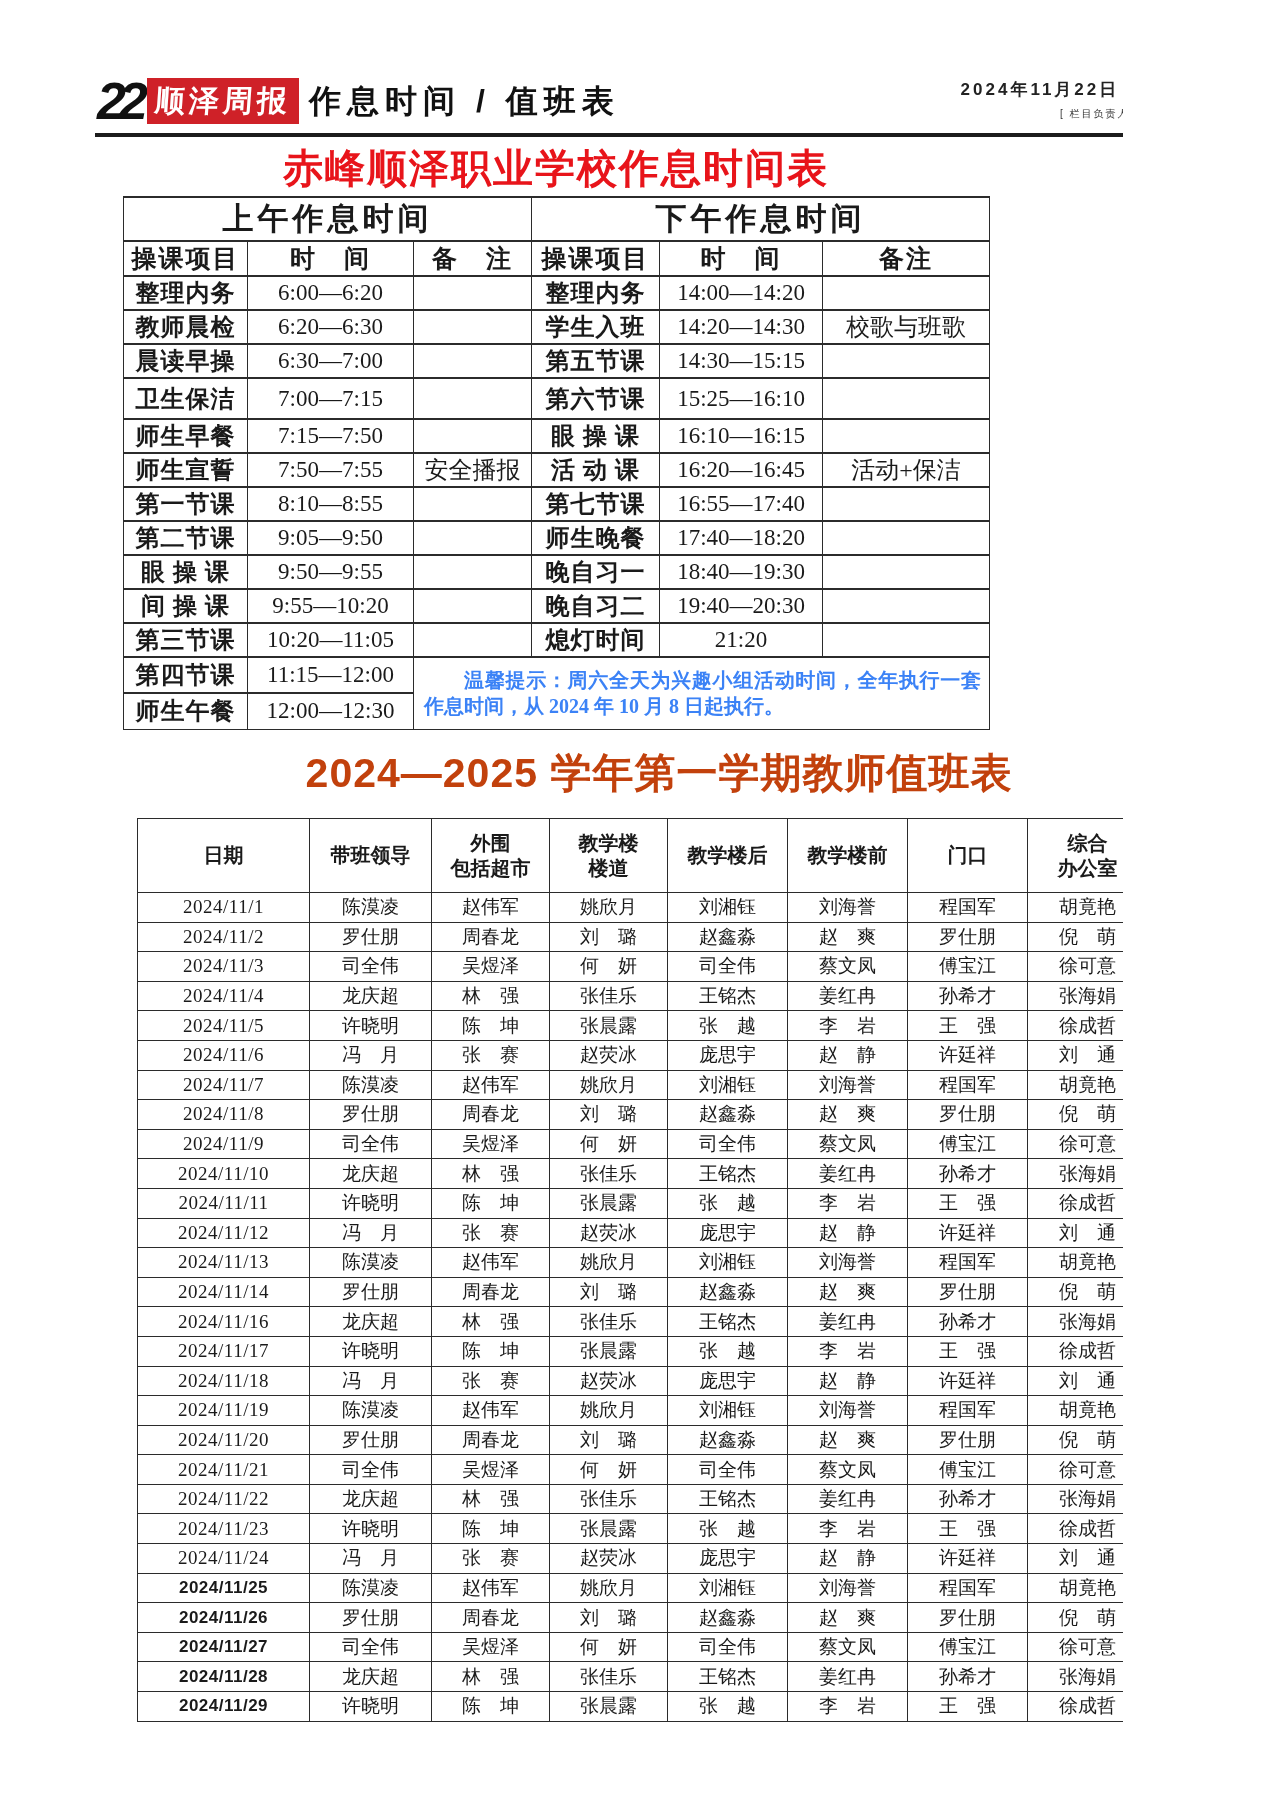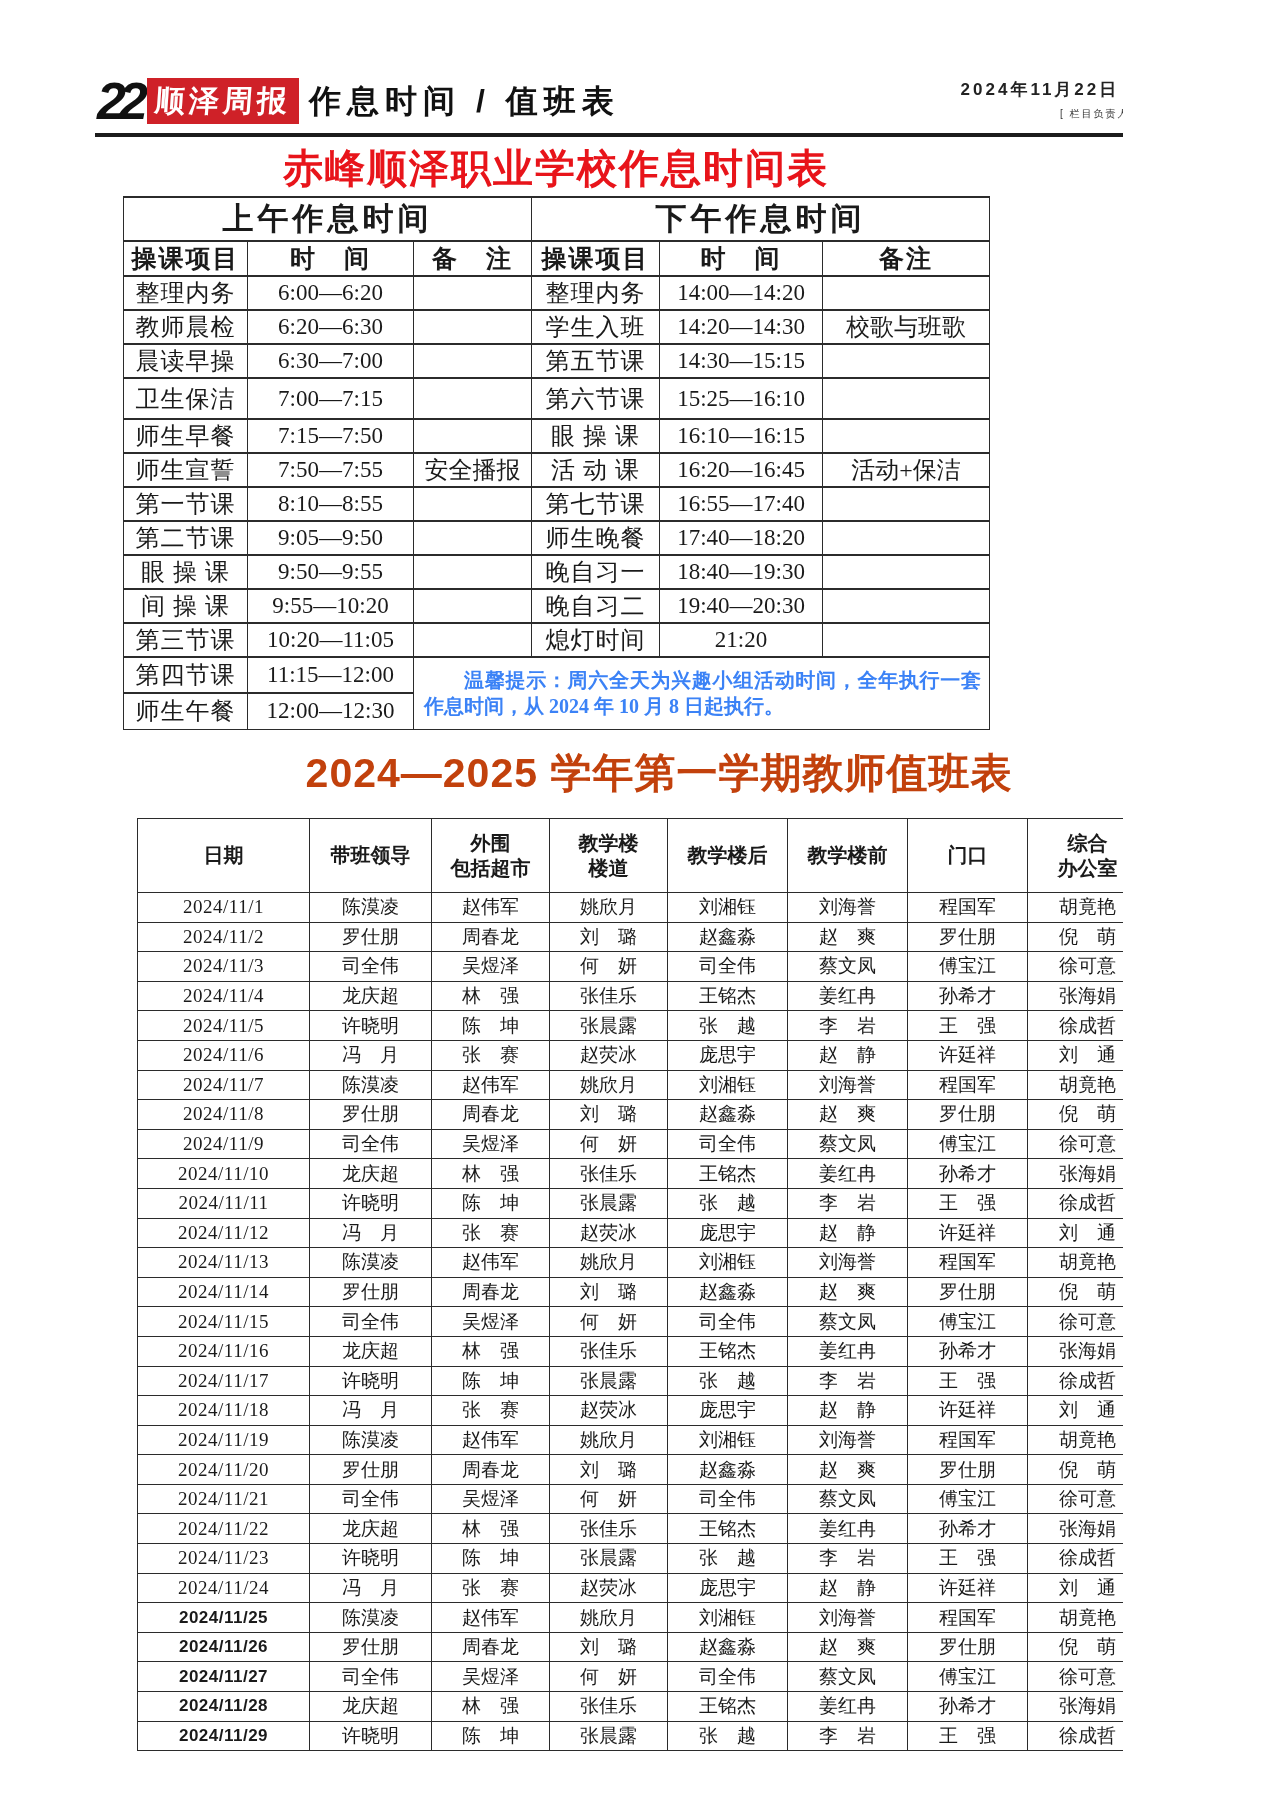--- a/index.html
+++ b/index.html
@@ -24,21 +24,21 @@
   
   .sched-title { position:absolute; left:123px; top:141px; width:866px; text-align:center;
                  font-family:"Liberation Sans","DejaVu Sans",sans-serif; font-weight:900;
                  font-size:40px; letter-spacing:2px; color:#e8141a; }
   table { border-collapse:collapse;padding-left:24px; }
   .sched { position:absolute; left:123px; top:196px; width:866px; table-layout:fixed; }
   .sched td { border:1.6px solid #2b2b2b; text-align:center; vertical-align:middle; overflow:hidden; }
   .sched tr { border-top:2px solid #2b2b2b; }
   .sched .half-hd { font-size:31px; font-weight:700; letter-spacing:4px; height:43px; }
   .sched .col-hd { font-size:25px; font-weight:700; letter-spacing:2px; height:33px;margin-left:9px; }
-  .sched .proj { font-size:24px; letter-spacing:1px; }
+  .sched .proj { font-size:24px; letter-spacing:1px;font-weight:bold; }
   .sched .time { font-size:23px; }
   .sched .note { font-size:24px; }
   .sched tbody tr.r { height:30px; }
   .sched tbody tr.tall { height:41px;margin-top:28px; }
   .sched tbody tr.last { height:36px; }
   .tip-cell { color:#3b82f6; font-weight:700; font-size:20px; text-align:justify !important;
               padding:2px 8px 2px 10px; line-height:1.32; }
   .tip-cell p { text-indent:2em; }
 
   
@@ -356,30 +356,20 @@
           <td class="d-date">2024/11/14</td>
           <td class="d-name">罗仕朋</td>
           <td class="d-name">周春龙</td>
           <td class="d-name">刘　璐</td>
           <td class="d-name">赵鑫淼</td>
           <td class="d-name">赵　爽</td>
           <td class="d-name">罗仕朋</td>
           <td class="d-name">倪　萌</td>
         </tr>
         <tr>
-          <td class="d-date">2024/11/15</td>
-          <td class="d-name">司全伟</td>
-          <td class="d-name">吴煜泽</td>
-          <td class="d-name">何　妍</td>
-          <td class="d-name">司全伟</td>
-          <td class="d-name">蔡文凤</td>
-          <td class="d-name">傅宝江</td>
-          <td class="d-name">徐可意</td>
-        </tr>
-        <tr>
           <td class="d-date">2024/11/16</td>
           <td class="d-name">龙庆超</td>
           <td class="d-name">林　强</td>
           <td class="d-name">张佳乐</td>
           <td class="d-name">王铭杰</td>
           <td class="d-name">姜红冉</td>
           <td class="d-name">孙希才</td>
           <td class="d-name">张海娟</td>
         </tr>
         <tr>

